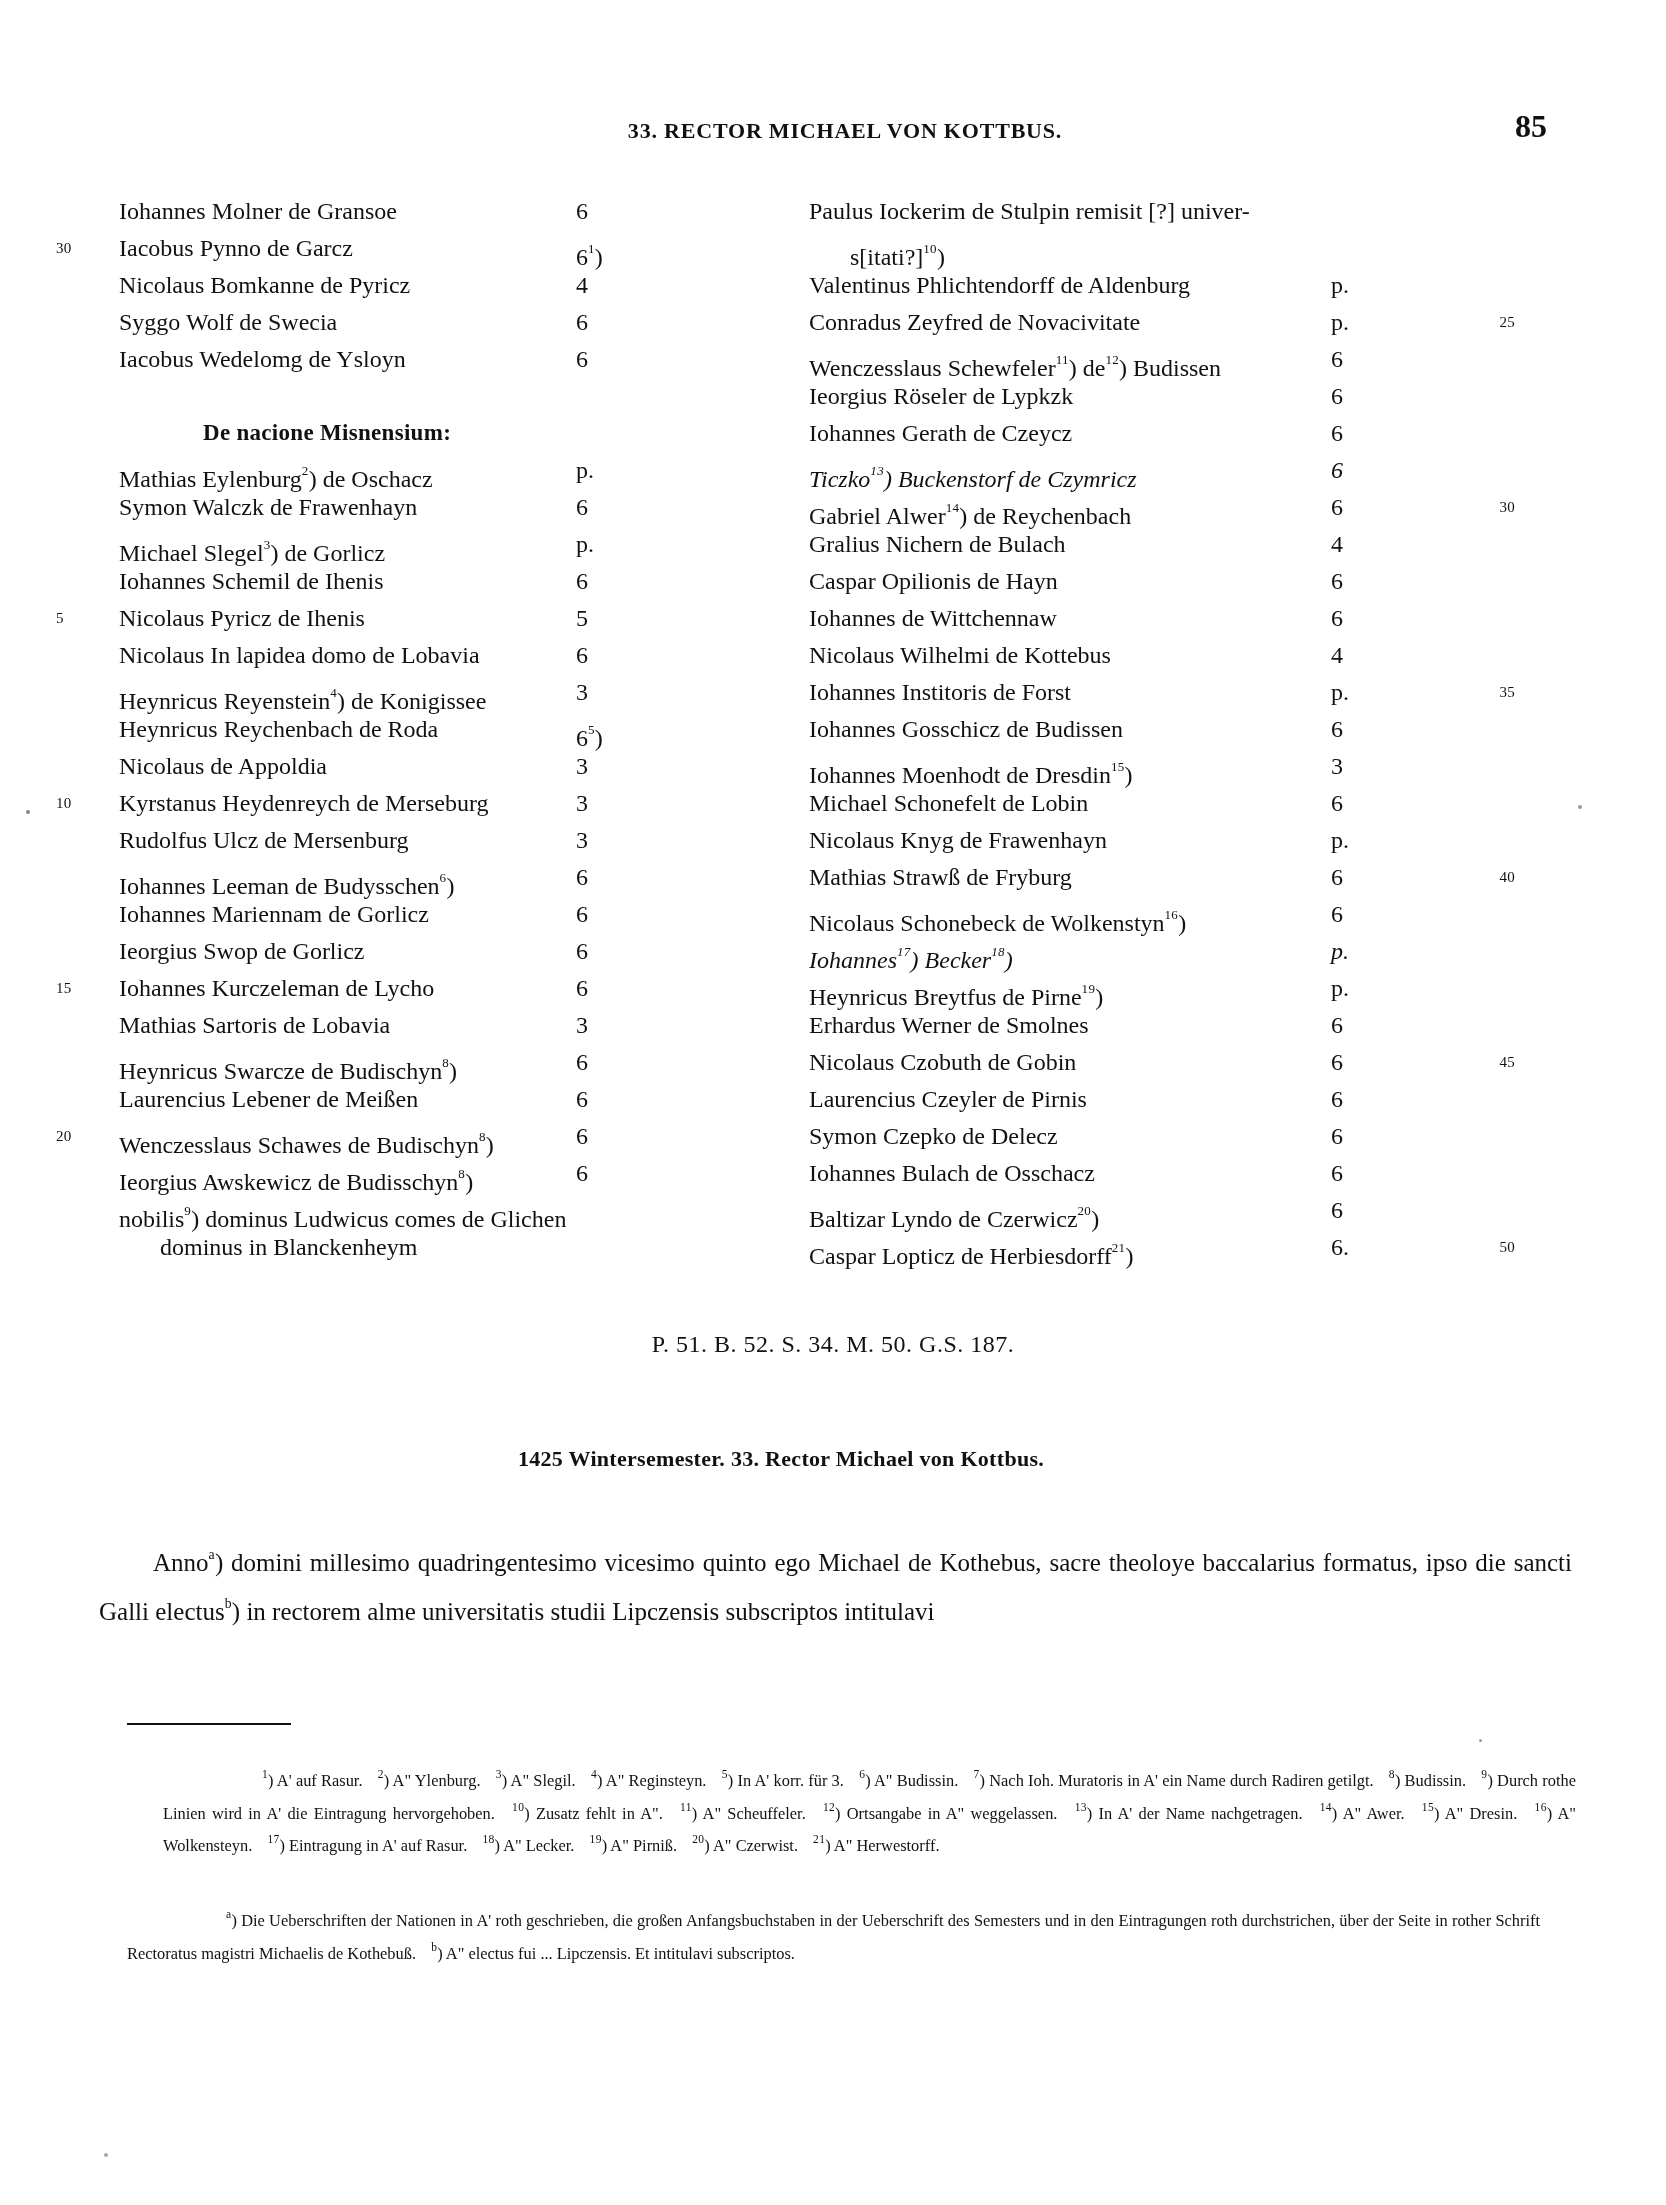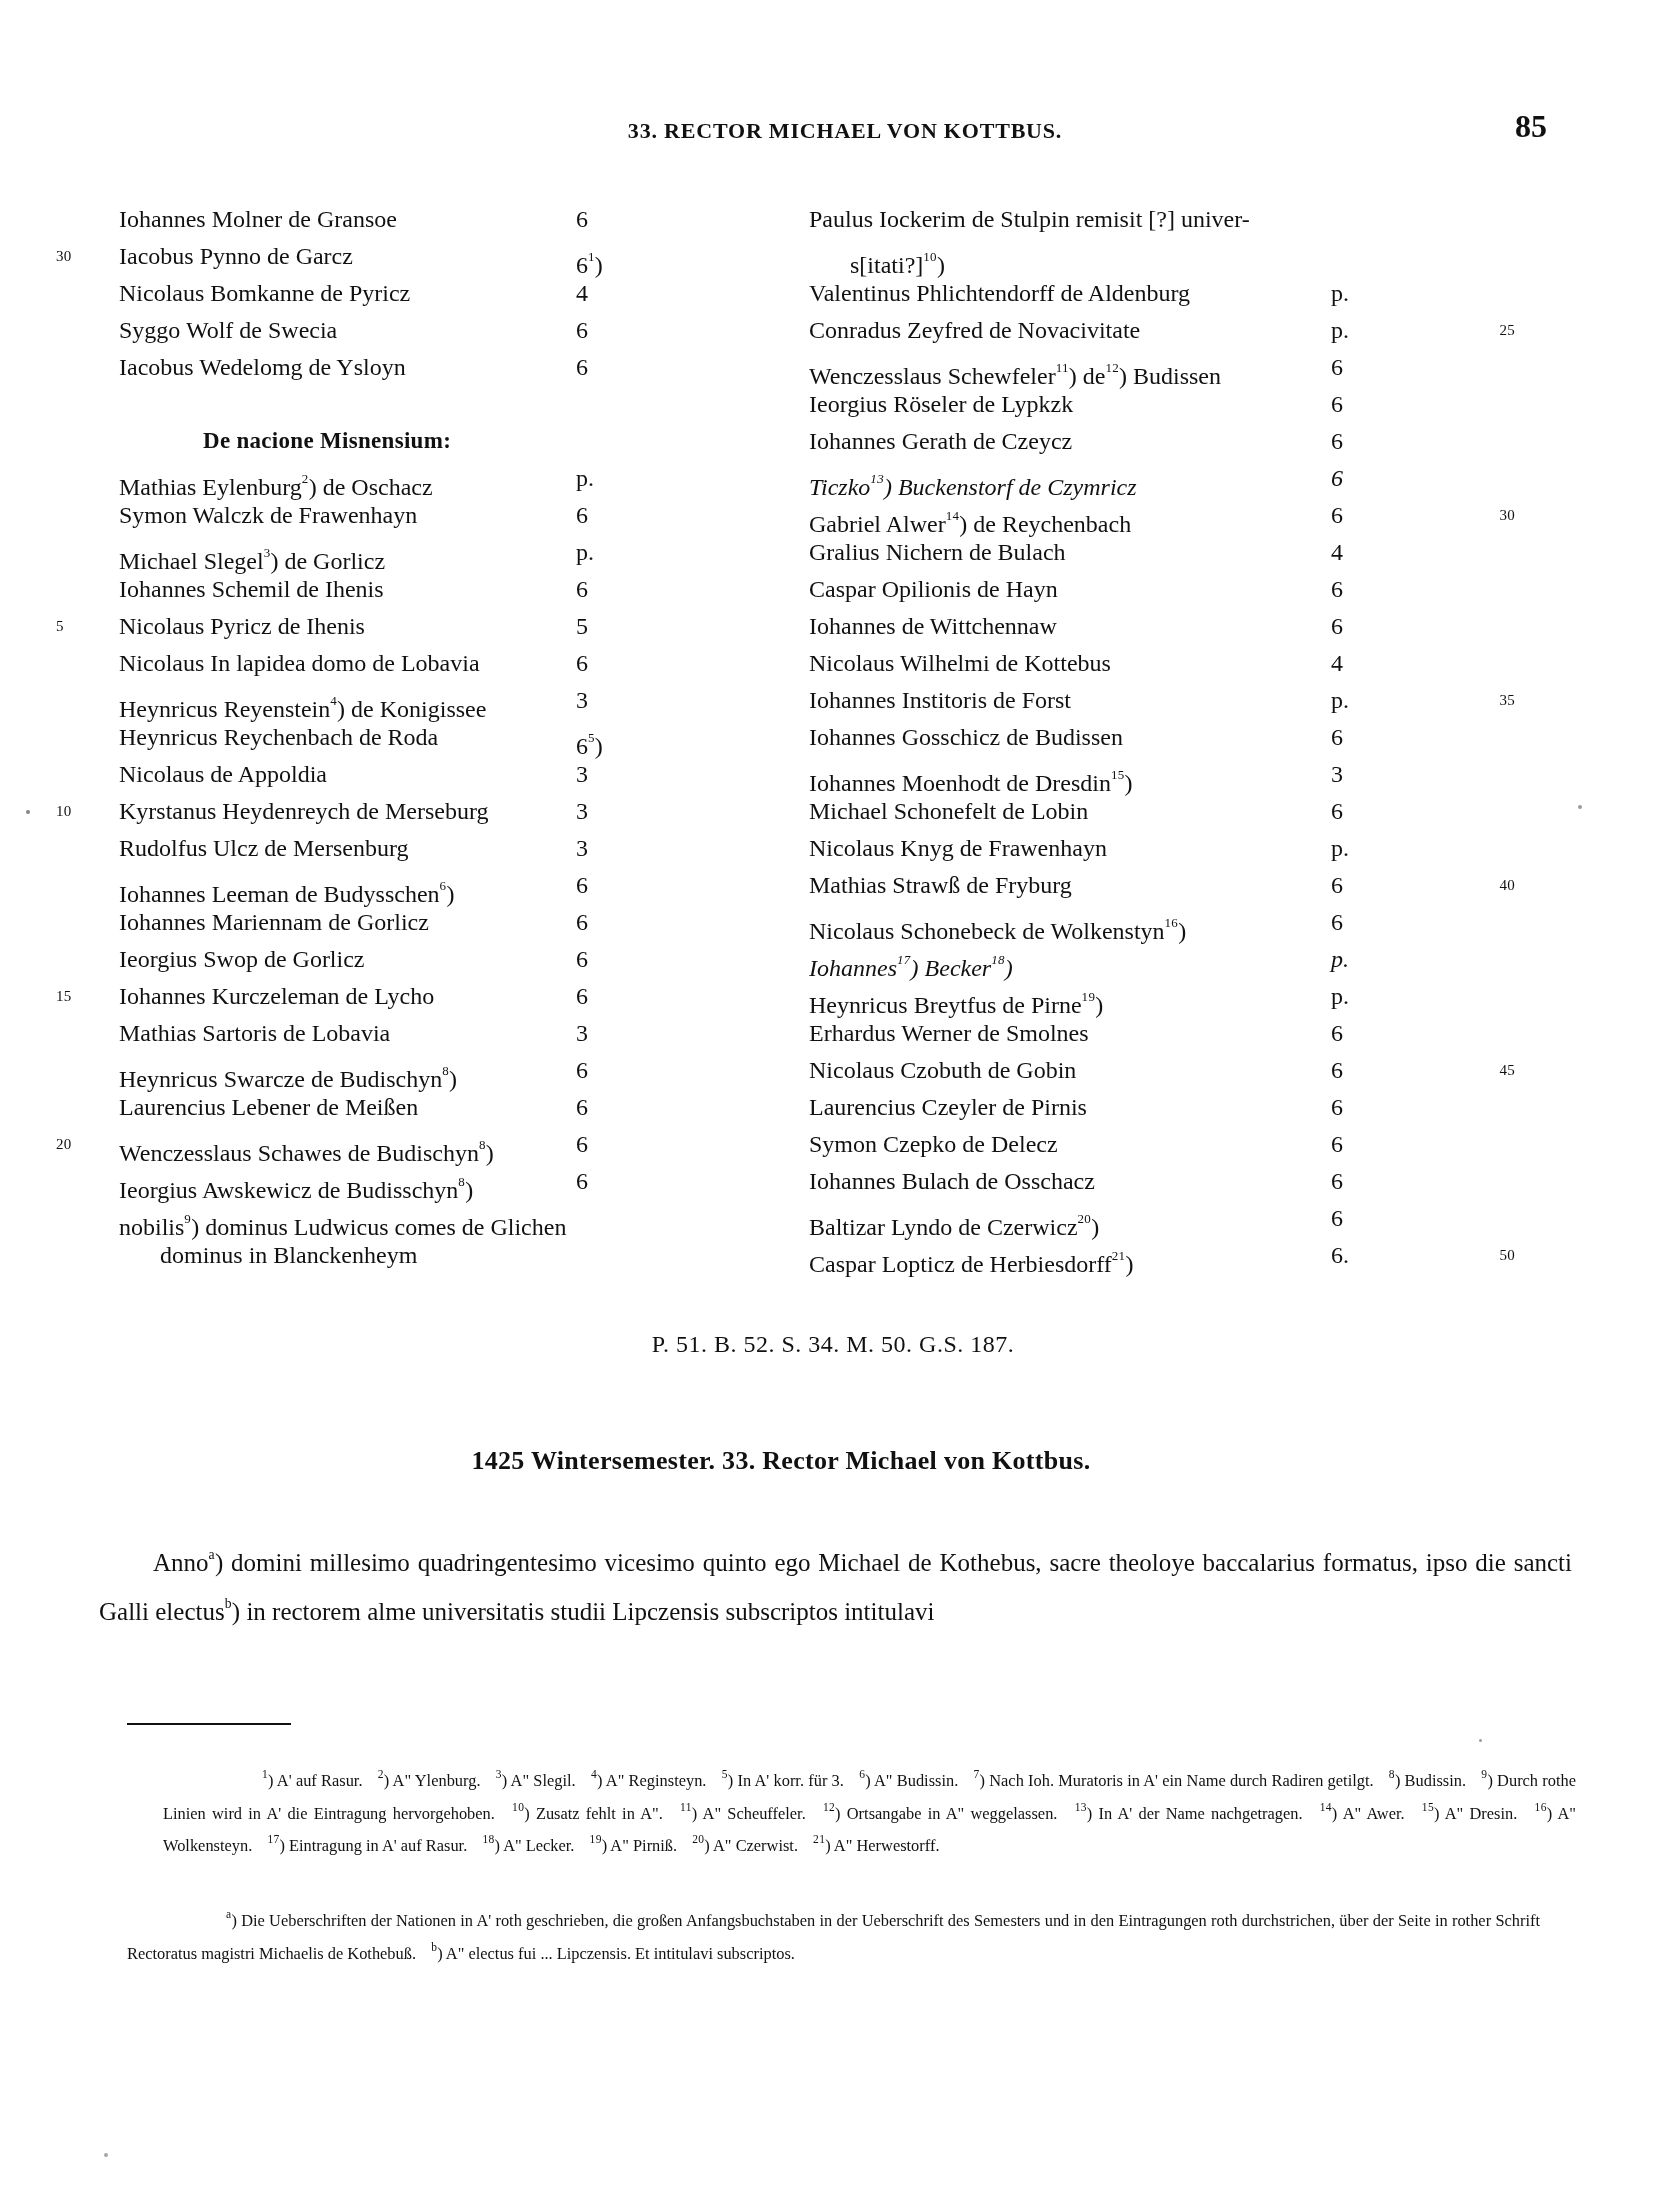--- a/index.html
+++ b/index.html
@@ -48,21 +48,20 @@
     font-weight: bold;
   }
 
   
   .columns {
     position: absolute;
     top: 193px;
     left: 0;
     width: 1386px;
     height: 1134px;
-    margin-top: 8px;
   }
   .col {
     position: absolute;
     top: 0;
   }
   .col-left  { left: 99px;  width: 646px; }
   .col-right { left: 789px; width: 679px; }
 
   .entry {
     position: relative;
@@ -130,21 +129,21 @@
     letter-spacing: 0.5px;
   }
 
   
   .sem-heading {
     position: absolute;
     top: 1446px;
     left: 0;
     width: 1562px;
     text-align: center;
-    font-size: 26px;
+    font-size: 22px;
     font-weight: bold;
     letter-spacing: 0.3px;
   }
 
   
   .intro {
     position: absolute;
     top: 1534px;
     left: 99px;
     width: 1473px;

